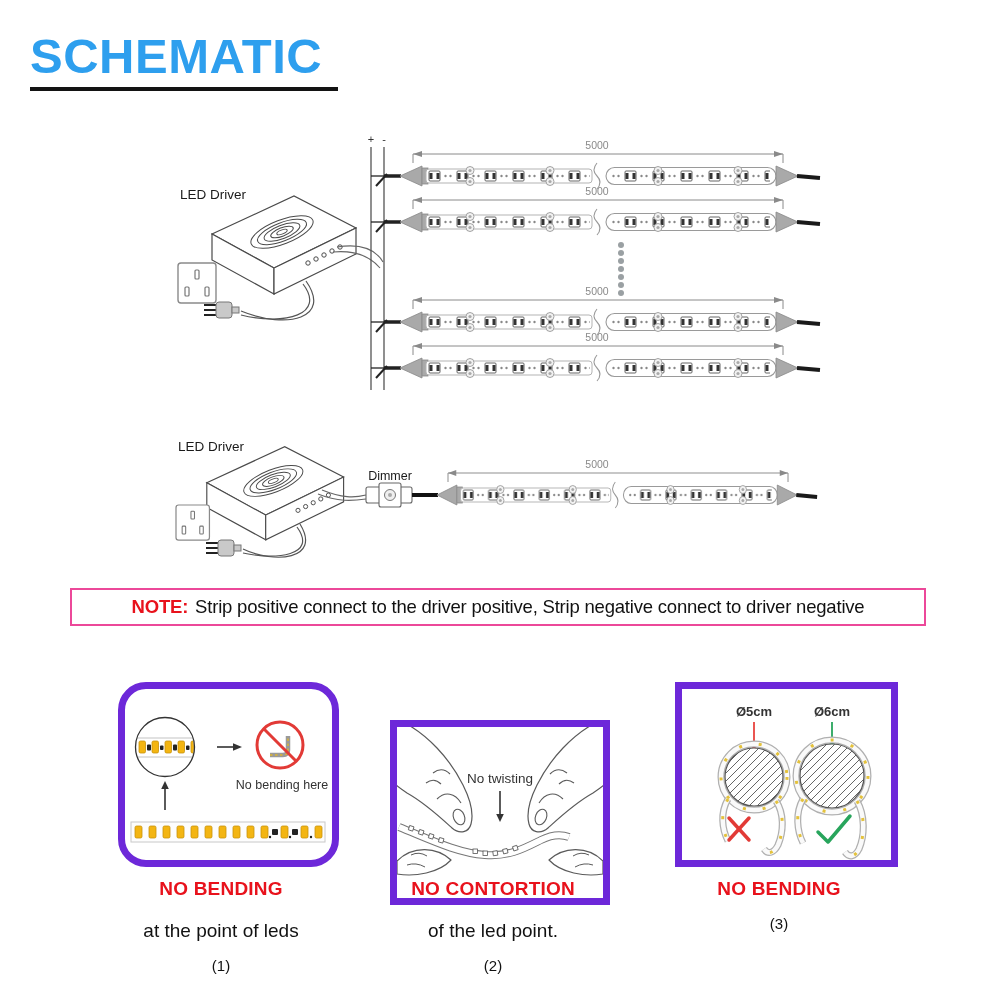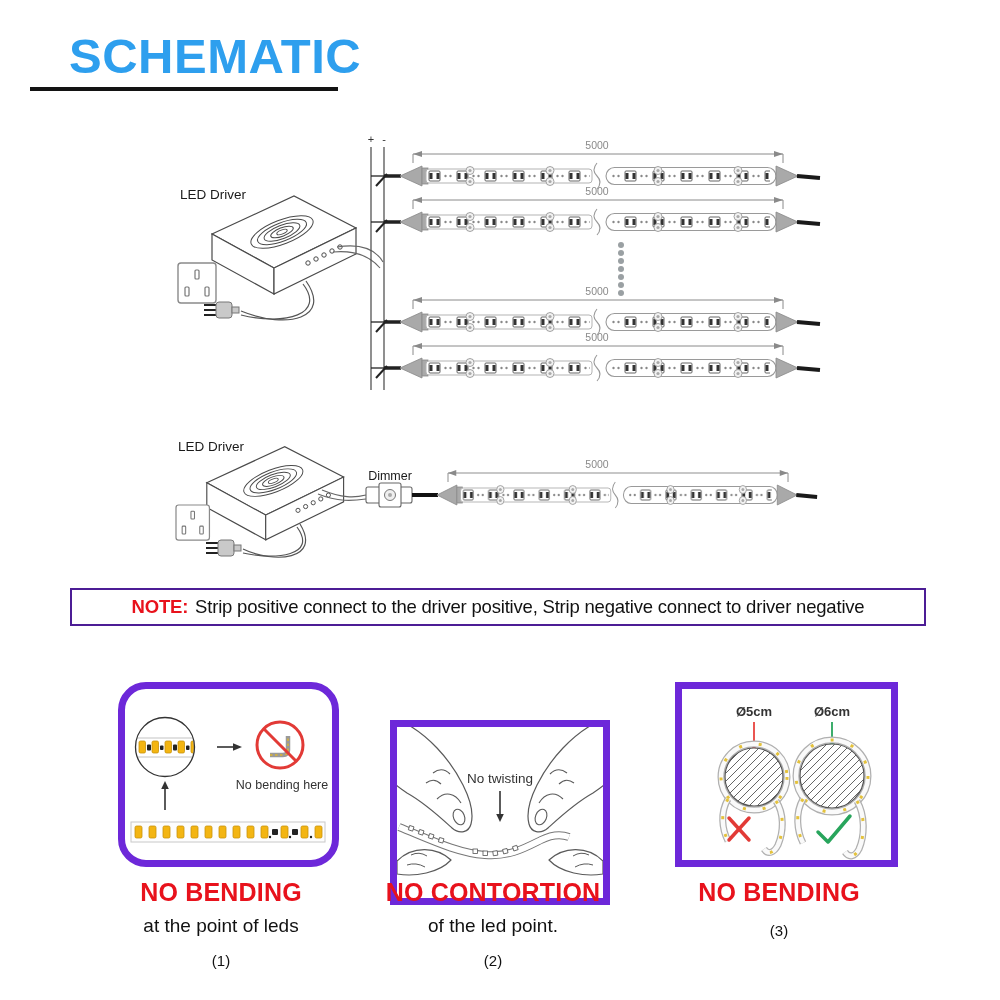--- a/index.html
+++ b/index.html
@@ -1,38 +1,38 @@
 <!DOCTYPE html>
 <html><head>
 <meta charset="utf-8">
 <style>
   html,body{margin:0;padding:0;background:#fff;}
   .page{position:relative;width:1000px;height:1000px;background:#fff;overflow:hidden;
         font-family:"Liberation Sans",sans-serif;}
   
   .title{position:absolute;left:30px;top:28px;font-size:49px;font-weight:bold;
-         color:#2e9fee;letter-spacing:0.5px;margin-left:39px;}
+         color:#2e9fee;letter-spacing:0.5px;}
   .title-underline{position:absolute;left:30px;top:87px;width:308px;height:4px;background:#131313;}
   
   .diagram-svg{position:absolute;left:0;top:0;width:1000px;height:640px;}
   
-  .note-box{position:absolute;left:70px;top:588px;width:852px;height:34px;border:2px solid #4c1d95;
+  .note-box{position:absolute;left:70px;top:588px;width:852px;height:34px;border:2px solid #ec4899;
             display:flex;align-items:center;justify-content:center;font-size:18.5px;color:#111;
             letter-spacing:-0.2px;white-space:nowrap;}
   .note-label{color:#e8121c;font-weight:bold;margin-right:7px;}
   
   .panel{position:absolute;top:682px;height:171px;border:7px solid #6d28d9;background:#fff;}
   .panel svg{display:block;}
   #panel-1{left:118px;width:207px;border-radius:28px;}
   #panel-2{left:390px;width:206px;margin-top:38px;}
   #panel-3{left:675px;width:209px;}
   .caption{position:absolute;top:878px;width:240px;text-align:center;}
   #caption-1{left:101px;} #caption-2{left:373px;} #caption-3{left:659px;}
-  .cap-heading{font-size:25px;font-weight:bold;color:#e8121c;letter-spacing:0.2px;}
-  .cap-sub{font-size:19px;color:#111;margin-top:8px;}
+  .cap-heading{font-size:19px;font-weight:bold;color:#e8121c;letter-spacing:0.2px;}
+  .cap-sub{font-size:19px;color:#111;margin-top:20px;}
   .cap-idx{font-size:15px;color:#111;margin-top:15px;}
   text{font-family:"Liberation Sans",sans-serif;}
 </style>
 </head>
 <body>
 
 <div class="page">
 
   <div class="title">SCHEMATIC</div>
   <div class="title-underline"></div>

